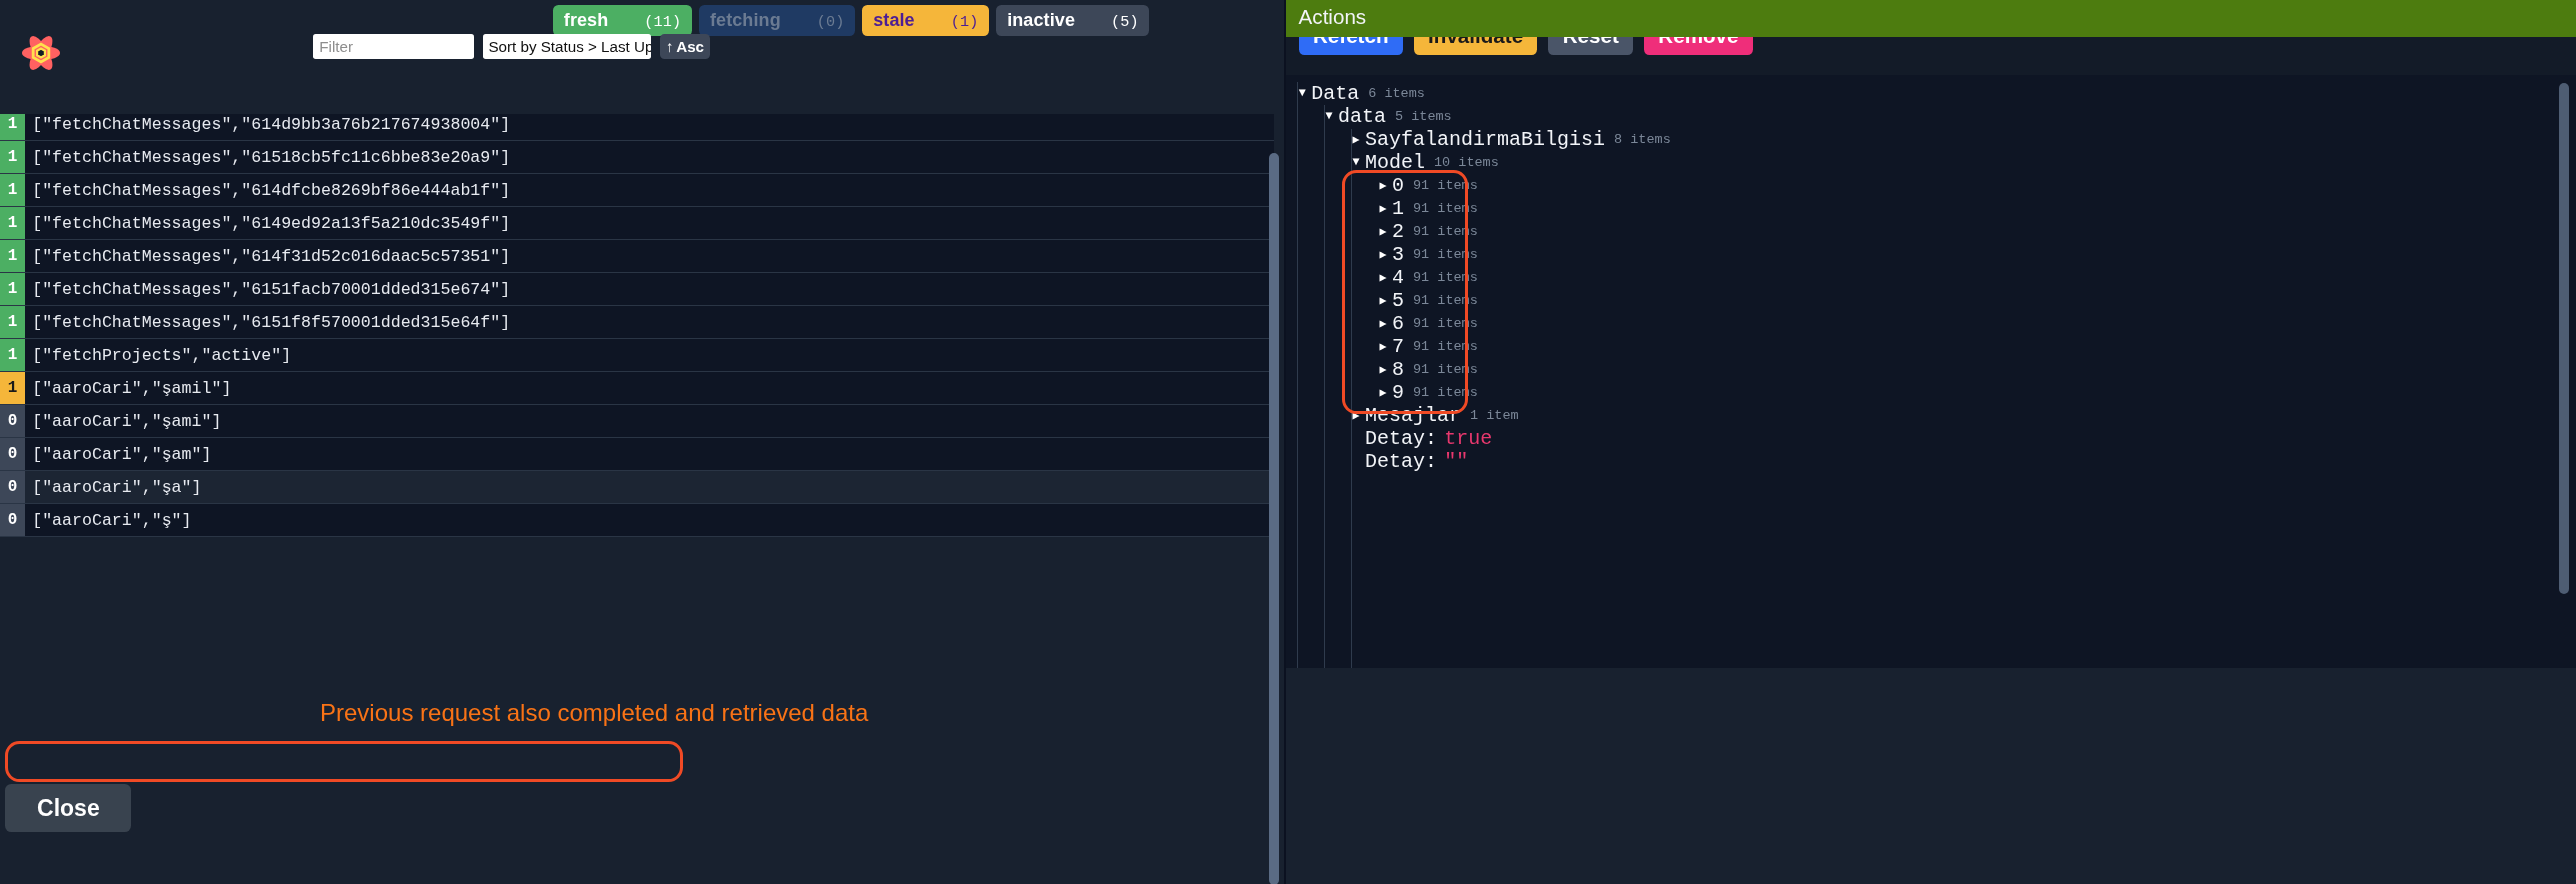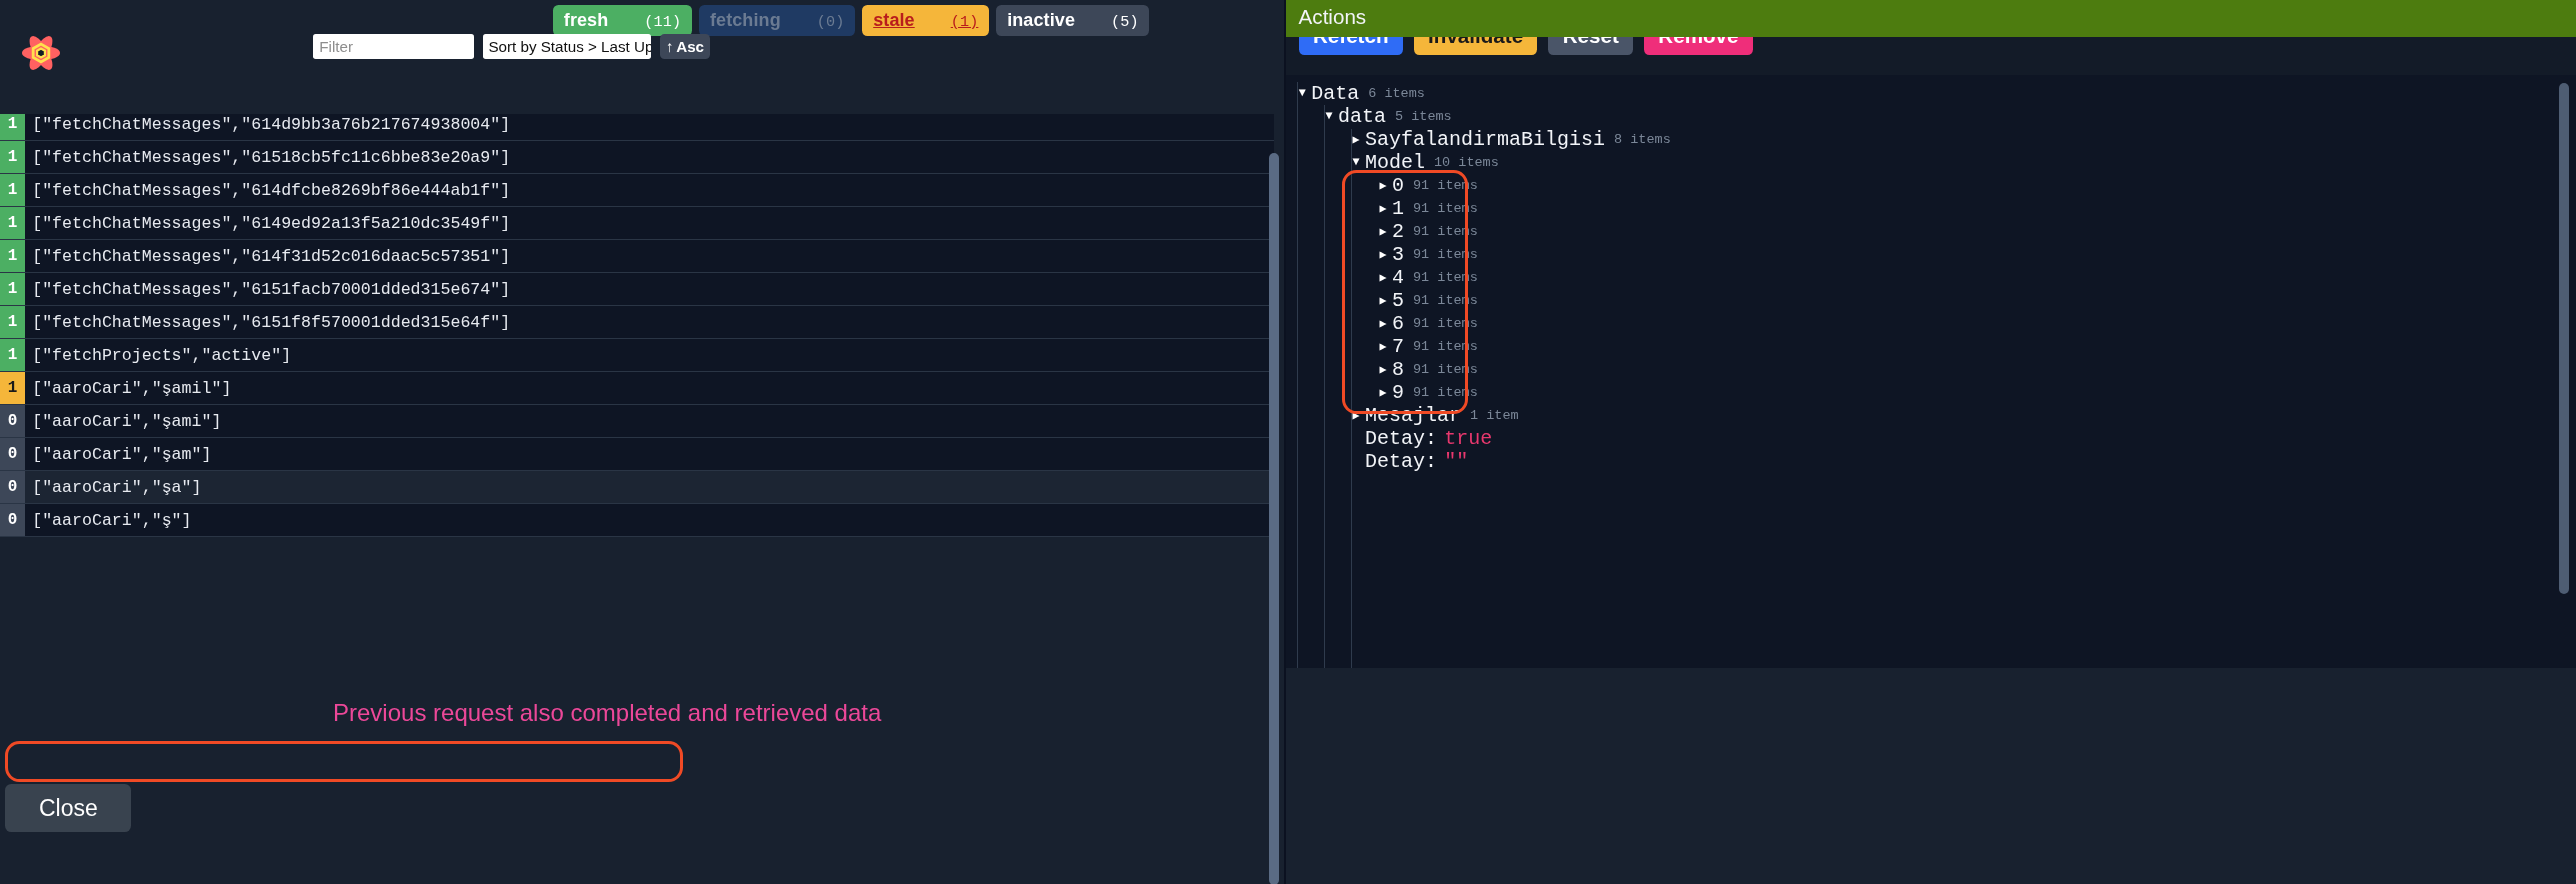--- a/index.html
+++ b/index.html
@@ -41,21 +41,21 @@
     cursor: pointer;
   }
   .status-badge .cnt {
     font-family: "Liberation Mono", monospace;
     font-weight: normal;
     font-size: 15.2px;
     padding-left: 36px;
   }
   .sb-fresh    { background: #4caf63; color: #ffffff; }
   .sb-fetching { background: #1f3a63; color: #6b7b92; }
-  .sb-stale    { background: #f5b63a; color: #b91c1c; text-decoration: underline; }
+  .sb-stale    { background: #f5b63a; color: #4c1d95; }
   .sb-inactive { background: #3d4758; color: #ffffff; }
 
   .filter-row {
     position: absolute; left: 313px; top: 34px;
     display: flex; align-items: stretch; gap: 9px;
   }
   .filter-input {
     width: 161px; height: 25px;
     background: #ffffff; border: none; border-radius: 2.7px;
     font-family: "Liberation Sans", sans-serif;
@@ -111,22 +111,22 @@
     padding-left: 7.2px;
     font-family: "Liberation Mono", monospace;
     font-size: 16.6px;
     color: #e7eaf0;
     white-space: nowrap; overflow: hidden;
   }
 
   
   .annot-text {
     position: absolute;
-    left: 333px; top: 701px;
-    color: #ec4899;
+    left: 320px; top: 701px;
+    color: #f97316;
     font-size: 24px;
     line-height: 1;
     white-space: nowrap;
     z-index: 40;
     pointer-events: none;
   }
   .annot-box {
     position: absolute;
     left: 5.4px; top: 741px; width: 678px; height: 41px;
     border: 3.6px solid #f04a25;
@@ -134,21 +134,21 @@
     z-index: 41;
     pointer-events: none;
   }
   .close-tooltip {
     position: absolute;
     left: 5.4px; top: 784px;
     width: 126px; height: 48px;
     background: #39434f;
     border-radius: 6.3px;
     display: flex; align-items: center; justify-content: center;
-    color: #ffffff; font-size: 23px; font-weight: normal;
+    color: #ffffff; font-size: 23px; font-weight: bold;
     z-index: 42;
   }
 
   
   .lp-scrollbar {
     position: absolute; right: 7.2px; top: 144px;
     width: 10px; height: 741px;
     z-index: 20;
   }
   .lp-scroll-thumb {

